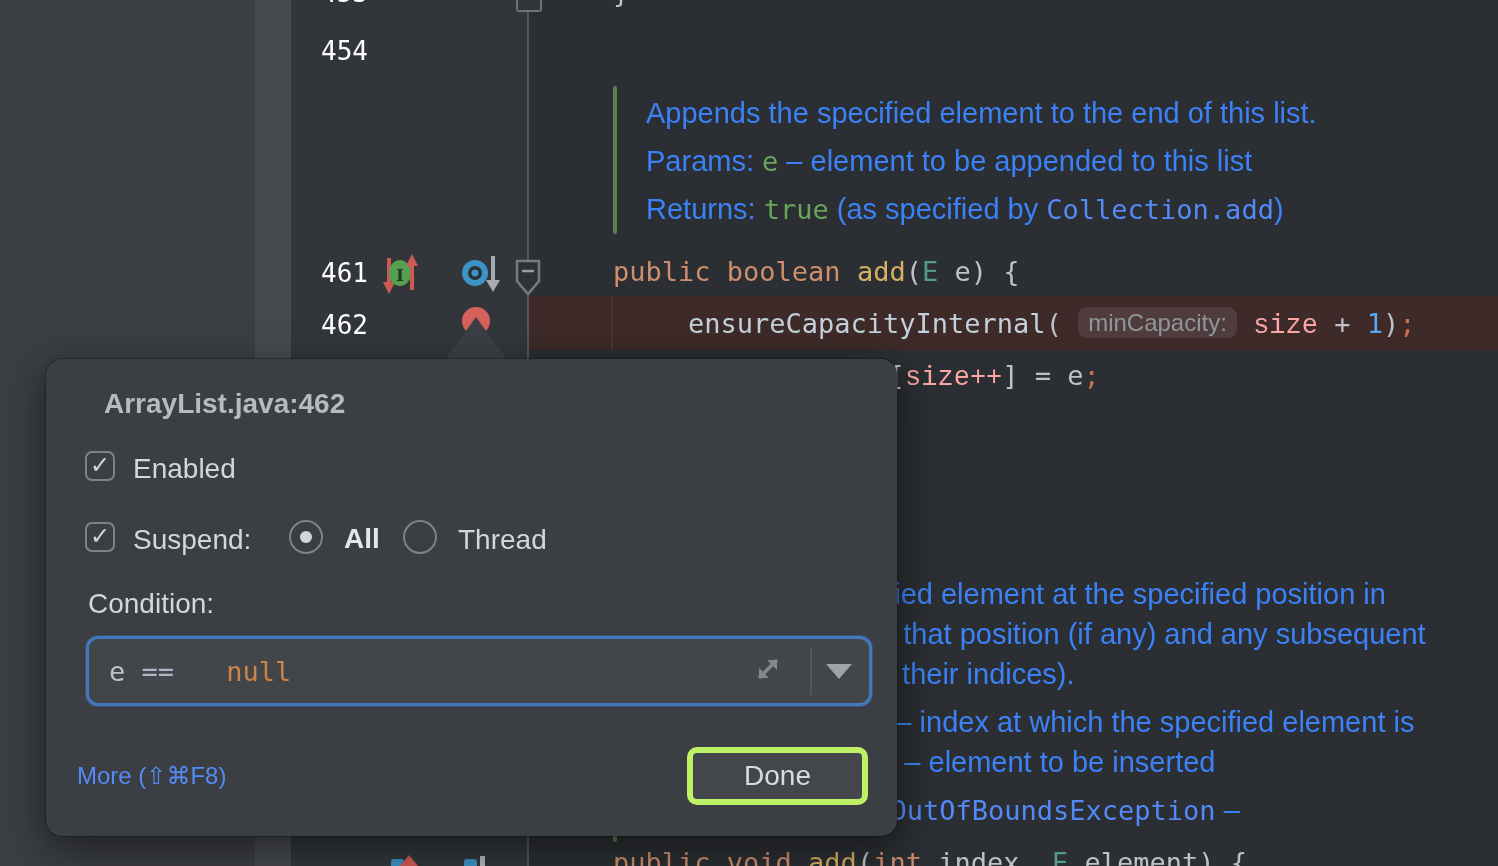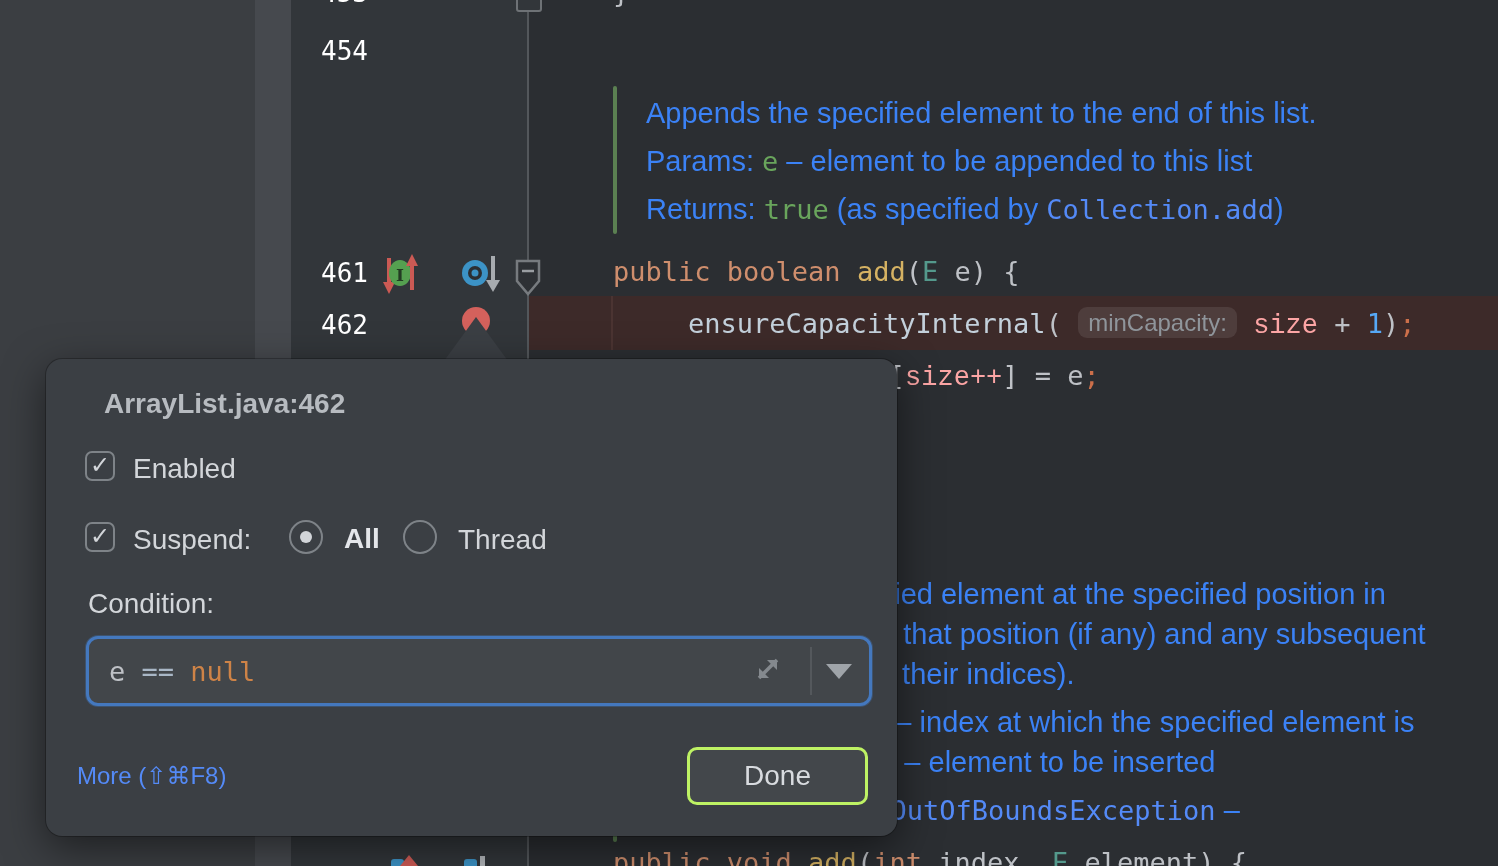--- a/index.html
+++ b/index.html
@@ -49,26 +49,26 @@
   .popup .title{position:absolute;left:30px;top:29px;font-size:28px;font-weight:bold;color:#B7BBC0;margin-left:28px;}
   .chkbox{position:absolute;width:30px;height:30px;border:2.5px solid #7E8388;border-radius:7px;
           box-sizing:border-box;display:flex;align-items:center;justify-content:center;}
   .chkbox .glyph{font-size:24px;color:#D2D5D9;line-height:1;position:relative;top:-1px;}
   .plabel{position:absolute;font-size:28px;color:#D3D6DA;}
   .radio{position:absolute;width:34px;height:34px;border:2.5px solid #7E8388;border-radius:50%;box-sizing:border-box;}
   .radio .dot{position:absolute;left:50%;top:50%;width:12px;height:12px;margin:-6px 0 0 -6px;border-radius:50%;background:#D2D5D9;}
   .cond-field{position:absolute;left:40px;top:277px;width:786px;height:70px;border:3px solid #4478BE;
               border-radius:12px;background:#42464A;box-sizing:border-box;box-shadow:0 0 0 1px rgba(68,120,190,.35);}
   .cond-text{position:absolute;left:20px;top:16px;font:27px/34px "DejaVu Sans Mono",monospace;white-space:pre;}
-  .ck-plain{color:#BEC1C6;}.ck-op{color:#A9B7C6;}.ck-null{color:#CE8347;}
+  .ck-plain{color:#BEC1C6;}.ck-op{color:#A9B7C6;}.ck-null{color:#CE8347;margin-left:36px;}
   .field-sep{position:absolute;left:721px;top:8px;width:2px;height:48px;background:#54585C;}
   .dd-arrow{position:absolute;left:737px;top:25px;width:0;height:0;border-left:13px solid transparent;
             border-right:13px solid transparent;border-top:15px solid #9FA4A9;}
   .more-link{position:absolute;left:31px;top:403px;font-size:24px;color:#548AF7;cursor:pointer;}
-  .done-btn{position:absolute;left:641px;top:388px;width:181px;height:58px;border:3px solid #bef264;
+  .done-btn{position:absolute;left:641px;top:388px;width:181px;height:58px;border:6px solid #bef264;
             border-radius:10px;background:#43474B;box-sizing:border-box;color:#D8DBDF;font-size:28px;
             display:flex;align-items:center;justify-content:center;cursor:pointer;}
 
   .sliver-blue{position:absolute;width:13px;height:7px;background:#3C93C6;border-radius:3px 3px 0 0;}
   .sliver-red{position:absolute;width:0;height:0;border-left:9px solid transparent;border-right:9px solid transparent;border-bottom:11px solid #CE5B55;}
   .sliver-gray{position:absolute;width:5px;height:10px;background:#B3B7BB;}
 </style>
 </head>
 <body>
 

